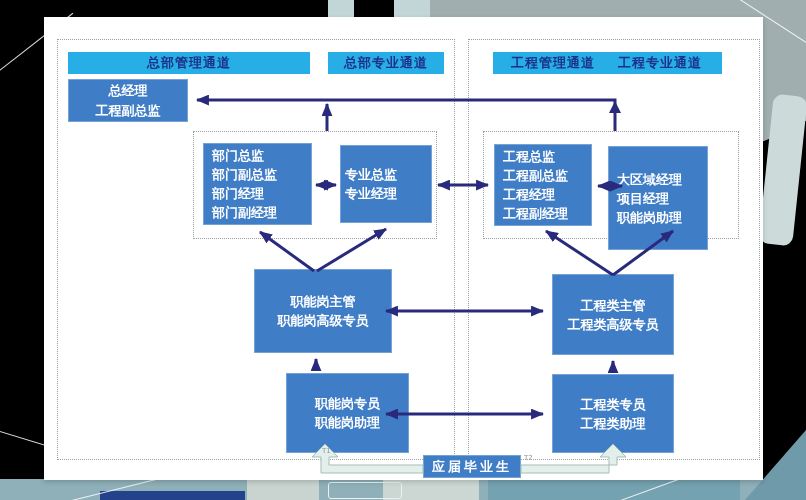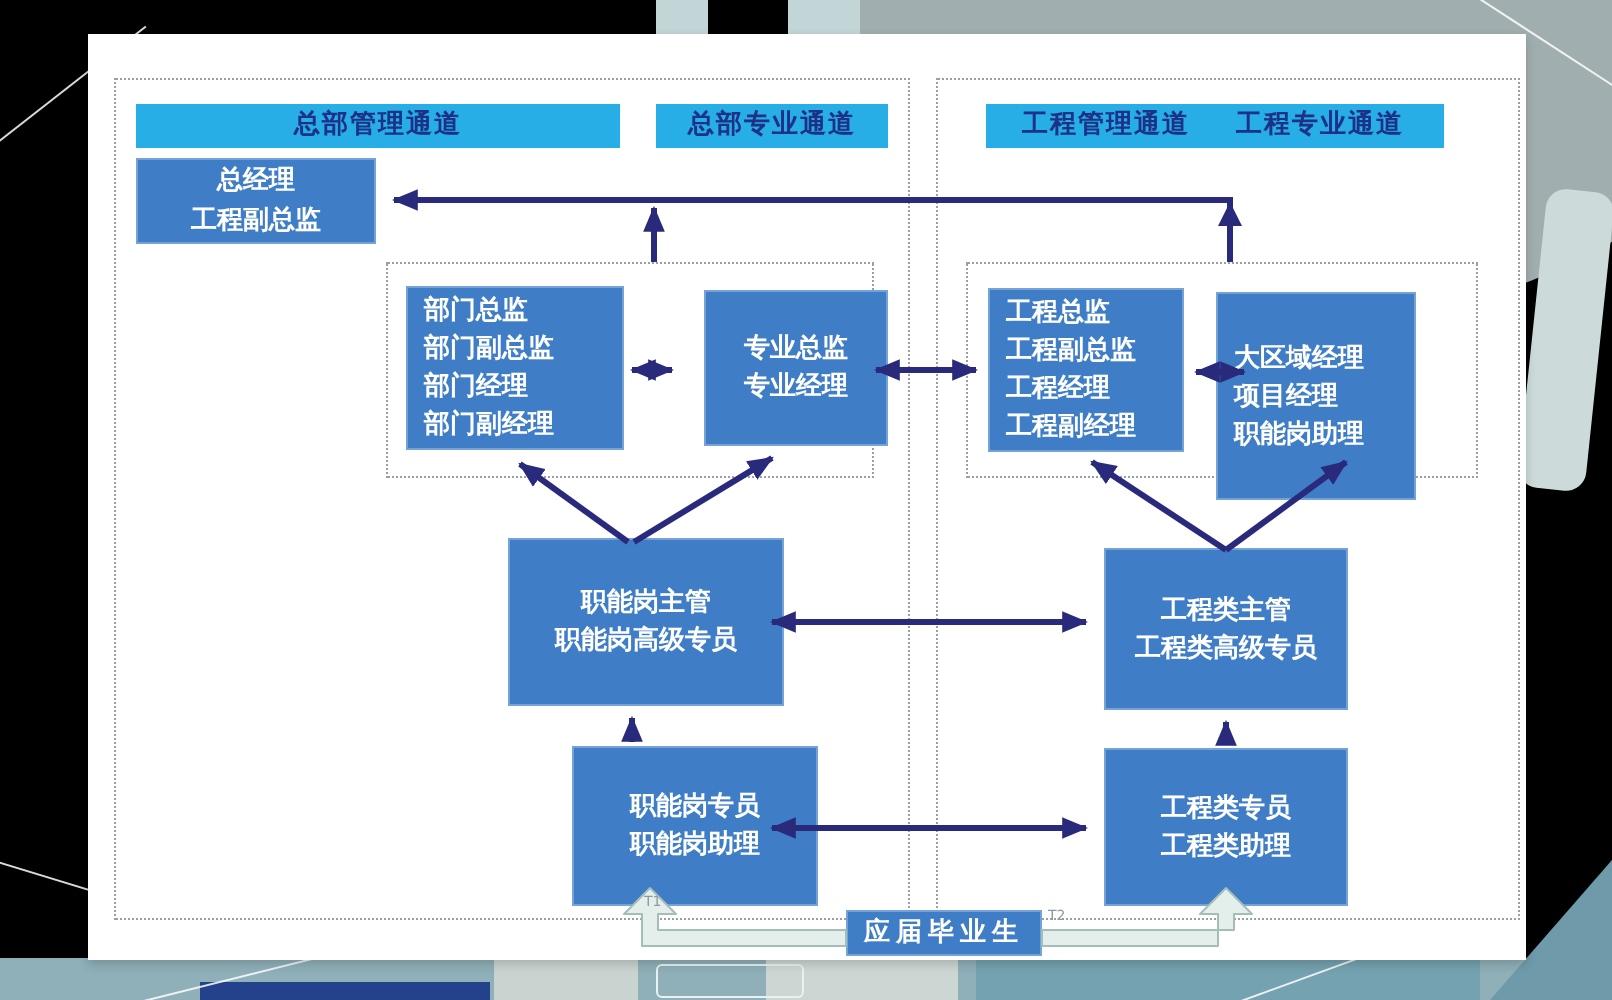--- a/index.html
+++ b/index.html
@@ -37,21 +37,21 @@
   #h-hq-prof{left:328px;top:52px;width:116px;}
   #h-eng-mgmt{left:473px;top:52px;width:120px;margin-left:20px;}
   #h-eng-prof{left:598px;top:52px;width:124px;}
   
   .bbox{position:absolute;background:#3f7dc6;border:1px solid #76a3d6;color:#ffffff;font-size:13px;font-weight:600;
         display:flex;flex-direction:column;justify-content:center;box-sizing:border-box;line-height:19px;}
   .bbox span{display:block;}
   .center{align-items:center;}
   #b-gm{left:68px;top:79px;width:120px;height:43px;line-height:20px;}
   #b-dept{left:203px;top:143px;width:109px;height:82px;padding-left:8px;}
-  #b-prof{left:340px;top:145px;width:92px;height:78px;padding-left:19px;margin-left:12px;}
+  #b-prof{left:340px;top:145px;width:92px;height:78px;padding-left:4px;}
   #b-eng{left:494px;top:144px;width:98px;height:82px;padding-left:8px;}
   #b-region{left:608px;top:146px;width:100px;height:104px;padding-left:8px;}
   #b-fsup{left:254px;top:269px;width:138px;height:84px;}
   #b-esup{left:552px;top:274px;width:122px;height:81px;}
   #b-fspec{left:254px;top:373px;width:123px;height:80px;margin-left:32px;}
   #b-espec{left:552px;top:374px;width:122px;height:79px;}
   #b-grad{left:423px;top:455px;width:98px;height:23px;line-height:23px;letter-spacing:3px;font-weight:bold;}
   
   #arrows{position:absolute;left:0;top:0;width:806px;height:500px;pointer-events:none;}
   .artifact{position:absolute;font-size:7px;color:#9097a0;line-height:7px;}

